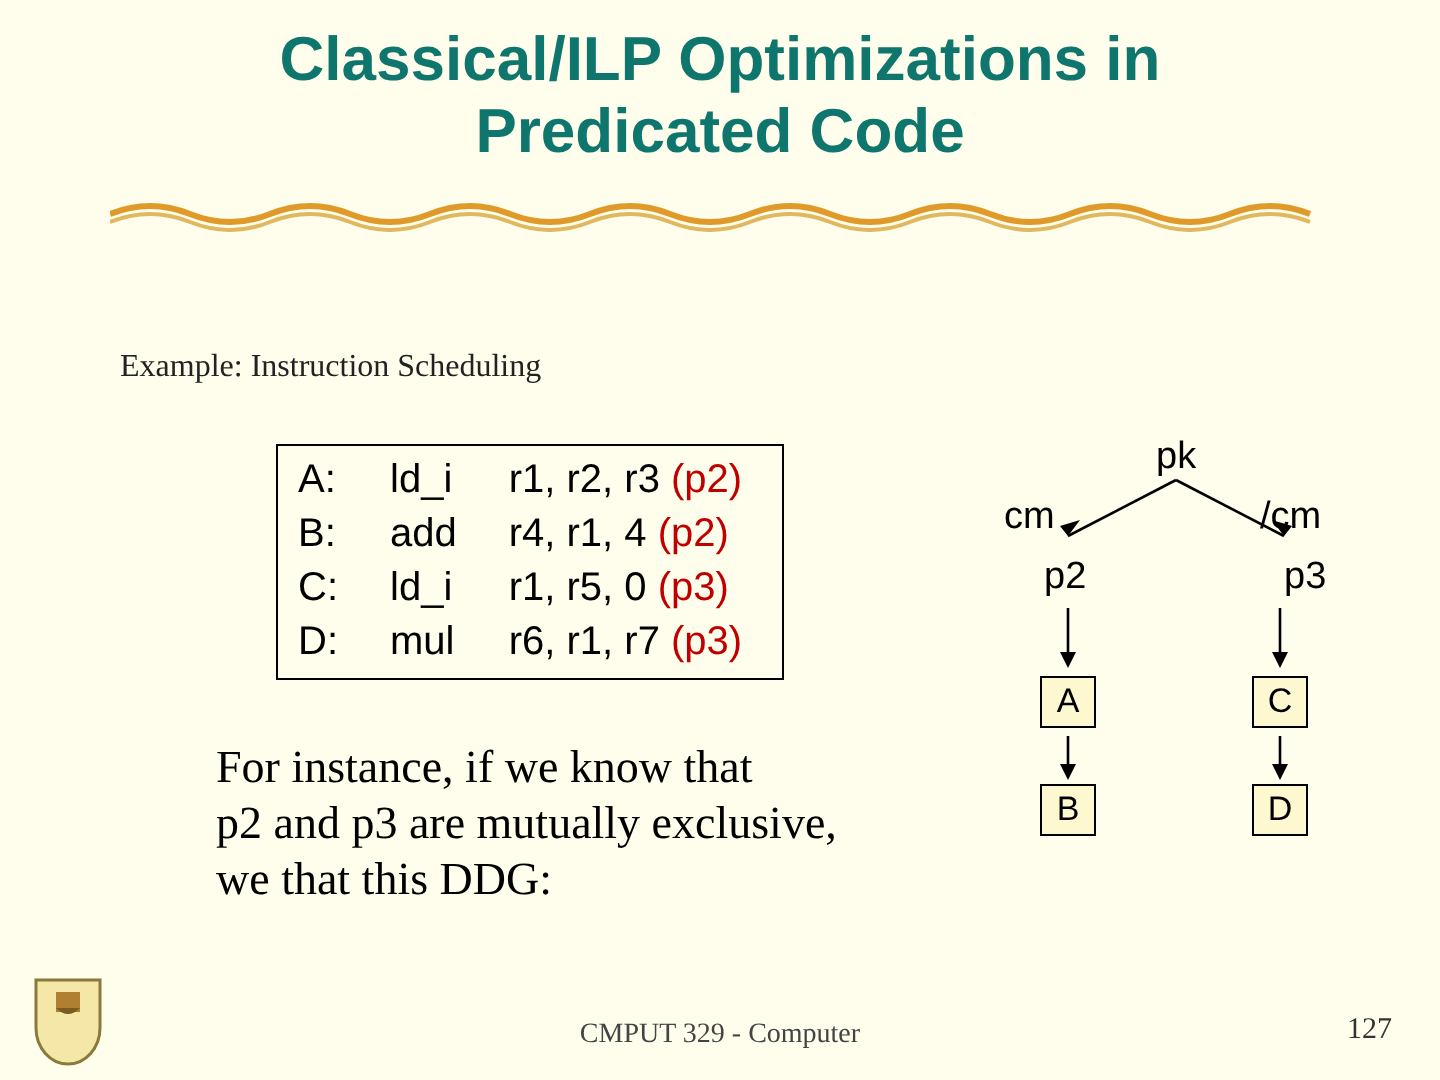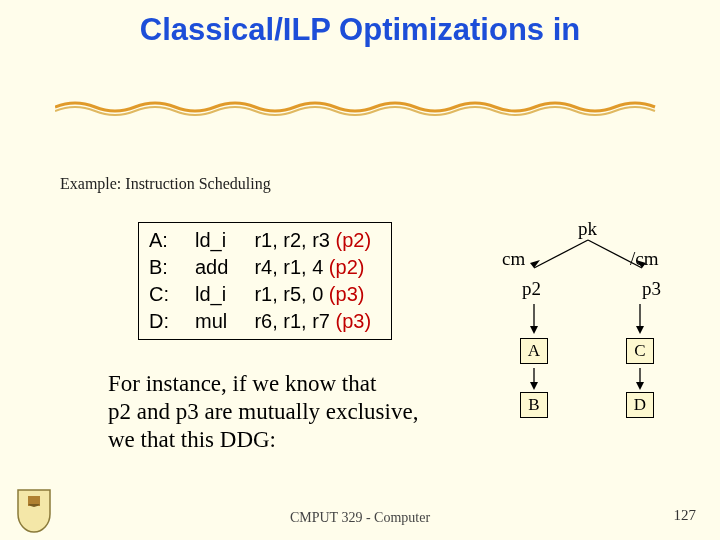--- a/index.html
+++ b/index.html
@@ -8,21 +8,21 @@
     background: #fffdeb;
     font-family: "Times New Roman", serif;
     position: relative;
     overflow: hidden;
   }
   .title {
     text-align: center;
     font-family: Arial, Helvetica, sans-serif;
     font-weight: 900;
     font-size: 31px;
-    color: #1d4ed8;
+    color: #0f766e;
     padding: 12px 30px 0 30px;
     line-height: 1.15;
     font-stretch: condensed;
   }
   .scribble {
     position: absolute;
     top: 98px; left: 55px;
     width: 610px; height: 18px;
   }
   .subtitle {
@@ -78,40 +78,41 @@
     position: absolute;
     bottom: 6px; left: 14px;
     width: 40px; height: 48px;
   }
 
   
   .ddg {
     position: absolute;
     top: 218px; left: 500px;
     width: 200px; height: 240px;
-    font-family: Liberation Serif, serif;
+    font-family: Liberation Sans, sans-serif;
     font-size: 19px;
   }
   .dlabel { position: absolute; }
   .dbox {
     position: absolute;
     width: 28px; height: 26px;
     border: 1px solid #000;
     background: #fdf8d0;
     text-align: center;
     line-height: 24px;
     font-size: 17px;
   }
   .dline { position: absolute; }
 </style>
 </head>
 <body>
 
 <div class="title">
   <span>Classical/ILP Optimizations in</span><br>
+  <span>Predicated Code</span>
 </div>
 
 <svg class="scribble" viewBox="0 0 610 18" preserveAspectRatio="none">
   <path d="M0,9 Q20,1 40,9 T80,9 T120,9 T160,9 T200,9 T240,9 T280,9 T320,9 T360,9 T400,9 T440,9 T480,9 T520,9 T560,9 T600,9" stroke="#e09a2a" stroke-width="3" fill="none"></path>
   <path d="M0,13 Q20,5 40,13 T80,13 T120,13 T160,13 T200,13 T240,13 T280,13 T320,13 T360,13 T400,13 T440,13 T480,13 T520,13 T560,13 T600,13" stroke="#e0b860" stroke-width="2" fill="none"></path>
 </svg>
 
 <div class="subtitle">Example: Instruction Scheduling</div>
 
 <div class="codebox">

